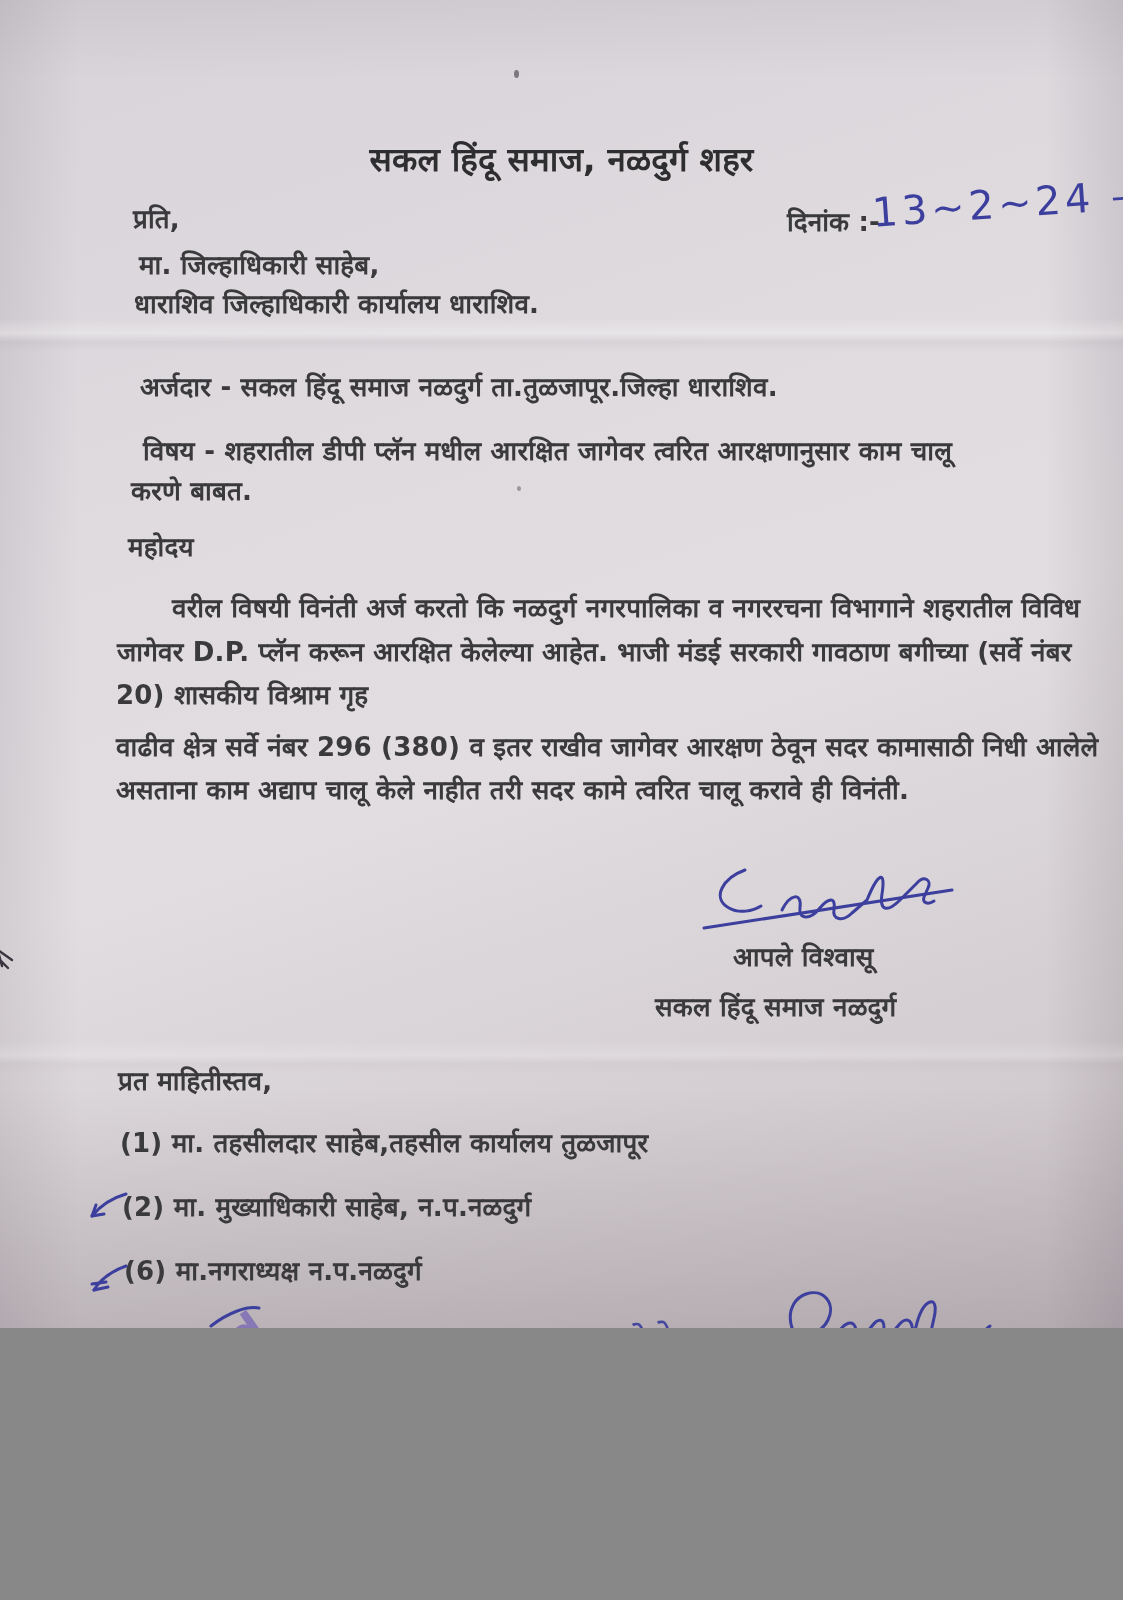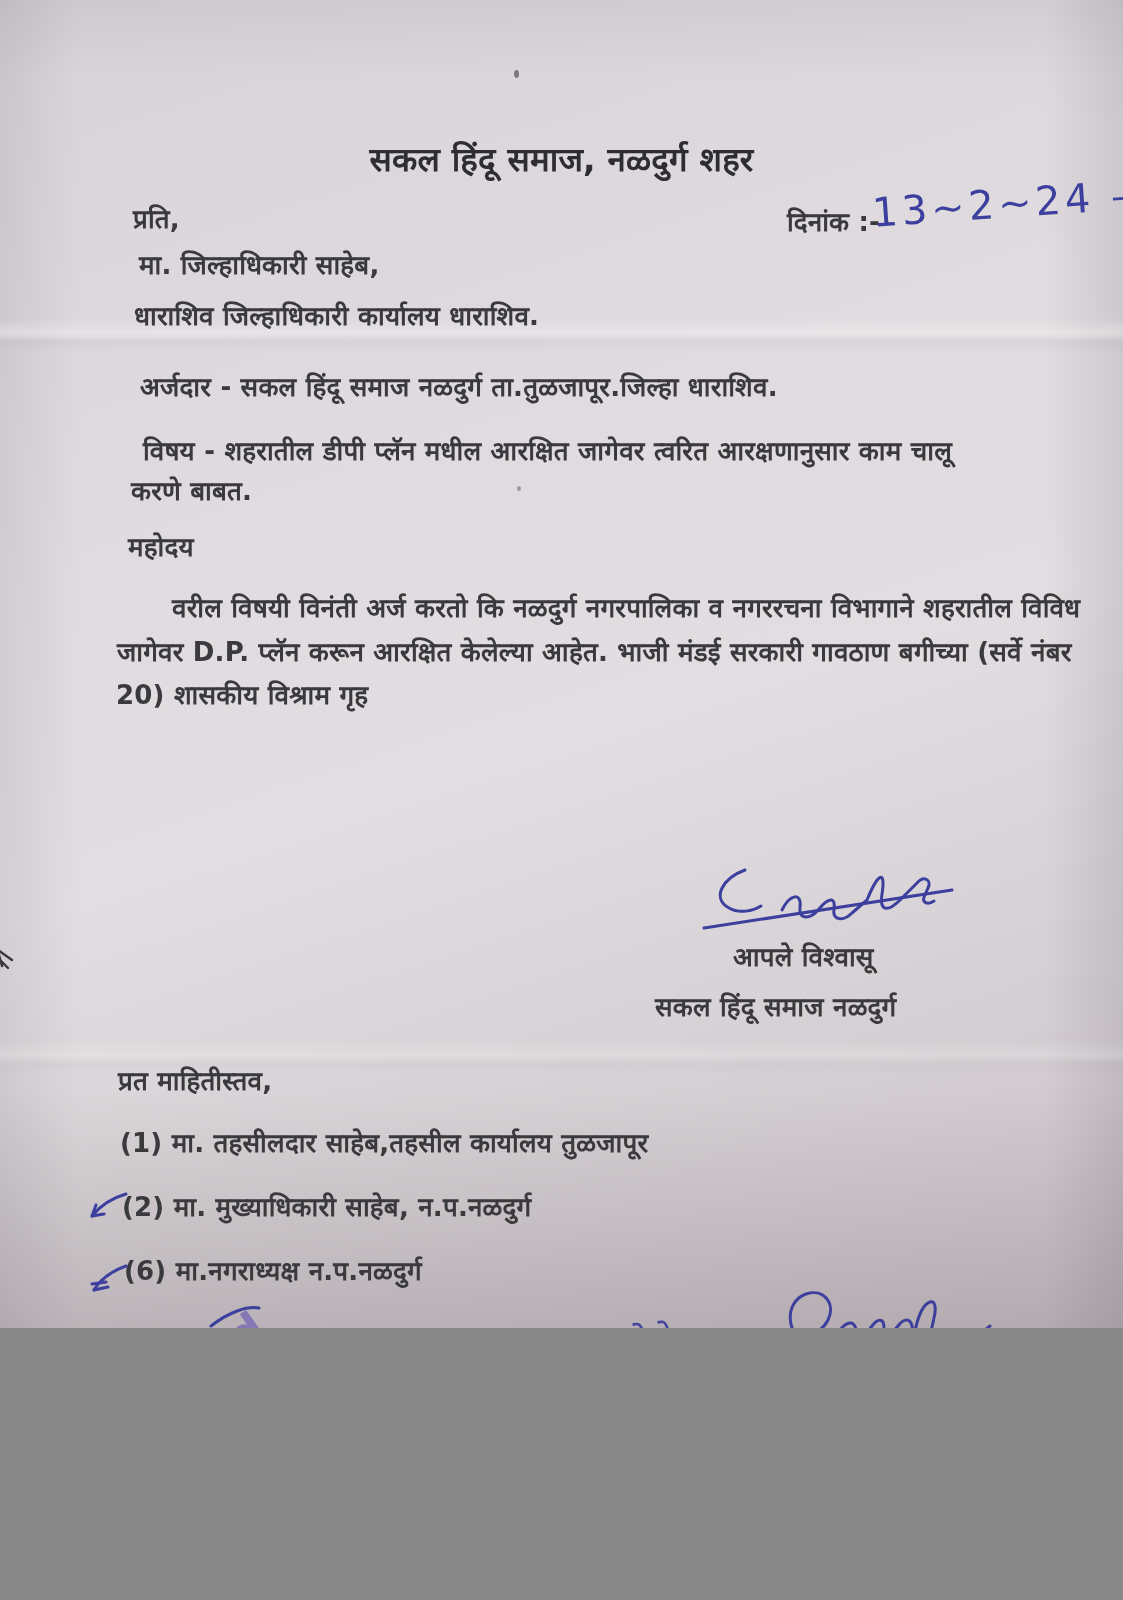--- a/index.html
+++ b/index.html
@@ -74,33 +74,35 @@
   <div class="smudge" style="left:517px; top:486px; width:4px; height:5px; opacity:.7;"></div>
 
   <div class="printed title" style="left:50%; top:136px; transform:translateX(-50%);">सकल हिंदू समाज, नळदुर्ग शहर</div>
 
   <div class="printed" style="left:133px; top:200px;">प्रति,</div>
 
   <div class="printed" style="left:787px; top:203px;">दिनांक :-</div>
   <div class="pen hw-date" style="left:872px; top:180px;">13~2~24 —</div>
 
   <div class="printed" style="left:139px; top:246px;">मा. जिल्हाधिकारी साहेब,</div>
-  <div class="printed" style="left:134px; top:285px;margin-top:12px;">धाराशिव जिल्हाधिकारी कार्यालय धाराशिव.</div>
+  <div class="printed" style="left:134px; top:285px;">धाराशिव जिल्हाधिकारी कार्यालय धाराशिव.</div>
 
   <div class="printed" style="left:140px; top:368px;">अर्जदार - सकल हिंदू समाज नळदुर्ग ता.तुळजापूर.जिल्हा धाराशिव.</div>
 
   <div class="printed" style="left:143px; top:432px;">विषय - शहरातील डीपी प्लॅन मधील आरक्षित जागेवर त्वरित आरक्षणानुसार काम चालू</div>
   <div class="printed" style="left:131px; top:472px;">करणे बाबत.</div>
 
   <div class="printed" style="left:128px; top:528px;">महोदय</div>
 
   <div class="printed" style="left:172px; top:589px;">वरील विषयी विनंती अर्ज करतो कि नळदुर्ग नगरपालिका व नगररचना विभागाने शहरातील विविध</div>
   <div class="printed" style="left:117px; top:633px;">जागेवर D.P. प्लॅन करून आरक्षित केलेल्या आहेत. भाजी मंडई सरकारी गावठाण बगीच्या (सर्वे नंबर</div>
   <div class="printed" style="left:116px; top:676px;">20) शासकीय विश्राम गृह</div>
 
+  <div class="printed" style="left:116px; top:728px;">वाढीव क्षेत्र सर्वे नंबर 296 (380) व इतर राखीव जागेवर आरक्षण ठेवून सदर कामासाठी निधी आलेले</div>
+  <div class="printed" style="left:116px; top:771px;">असताना काम अद्याप चालू केले नाहीत तरी सदर कामे त्वरित चालू करावे ही विनंती.</div>
 
   <svg class="sig" style="left:690px; top:852px;" width="300" height="95" viewBox="0 0 300 95">
     <path d="M55 18 c-22 8 -34 28 -16 38 c10 6 24 3 32 -2"></path>
     <path d="M14 76 L262 38"></path>
     <path d="M92 58 c8 -16 20 -18 18 -3 c-2 13 10 13 19 2 c9 -11 17 -13 15 0 c-2 11 9 13 18 4 l15 -13 c11 -27 19 -31 15 -6 c-3 19 7 17 18 6 l17 -17 c7 -8 15 -3 11 5 l-4 9 c-2 6 4 8 10 4"></path>
   </svg>
 
   <div class="printed" style="left:733px; top:938px;">आपले विश्वासू</div>
   <div class="printed" style="left:655px; top:988px;">सकल हिंदू समाज नळदुर्ग</div>
 

